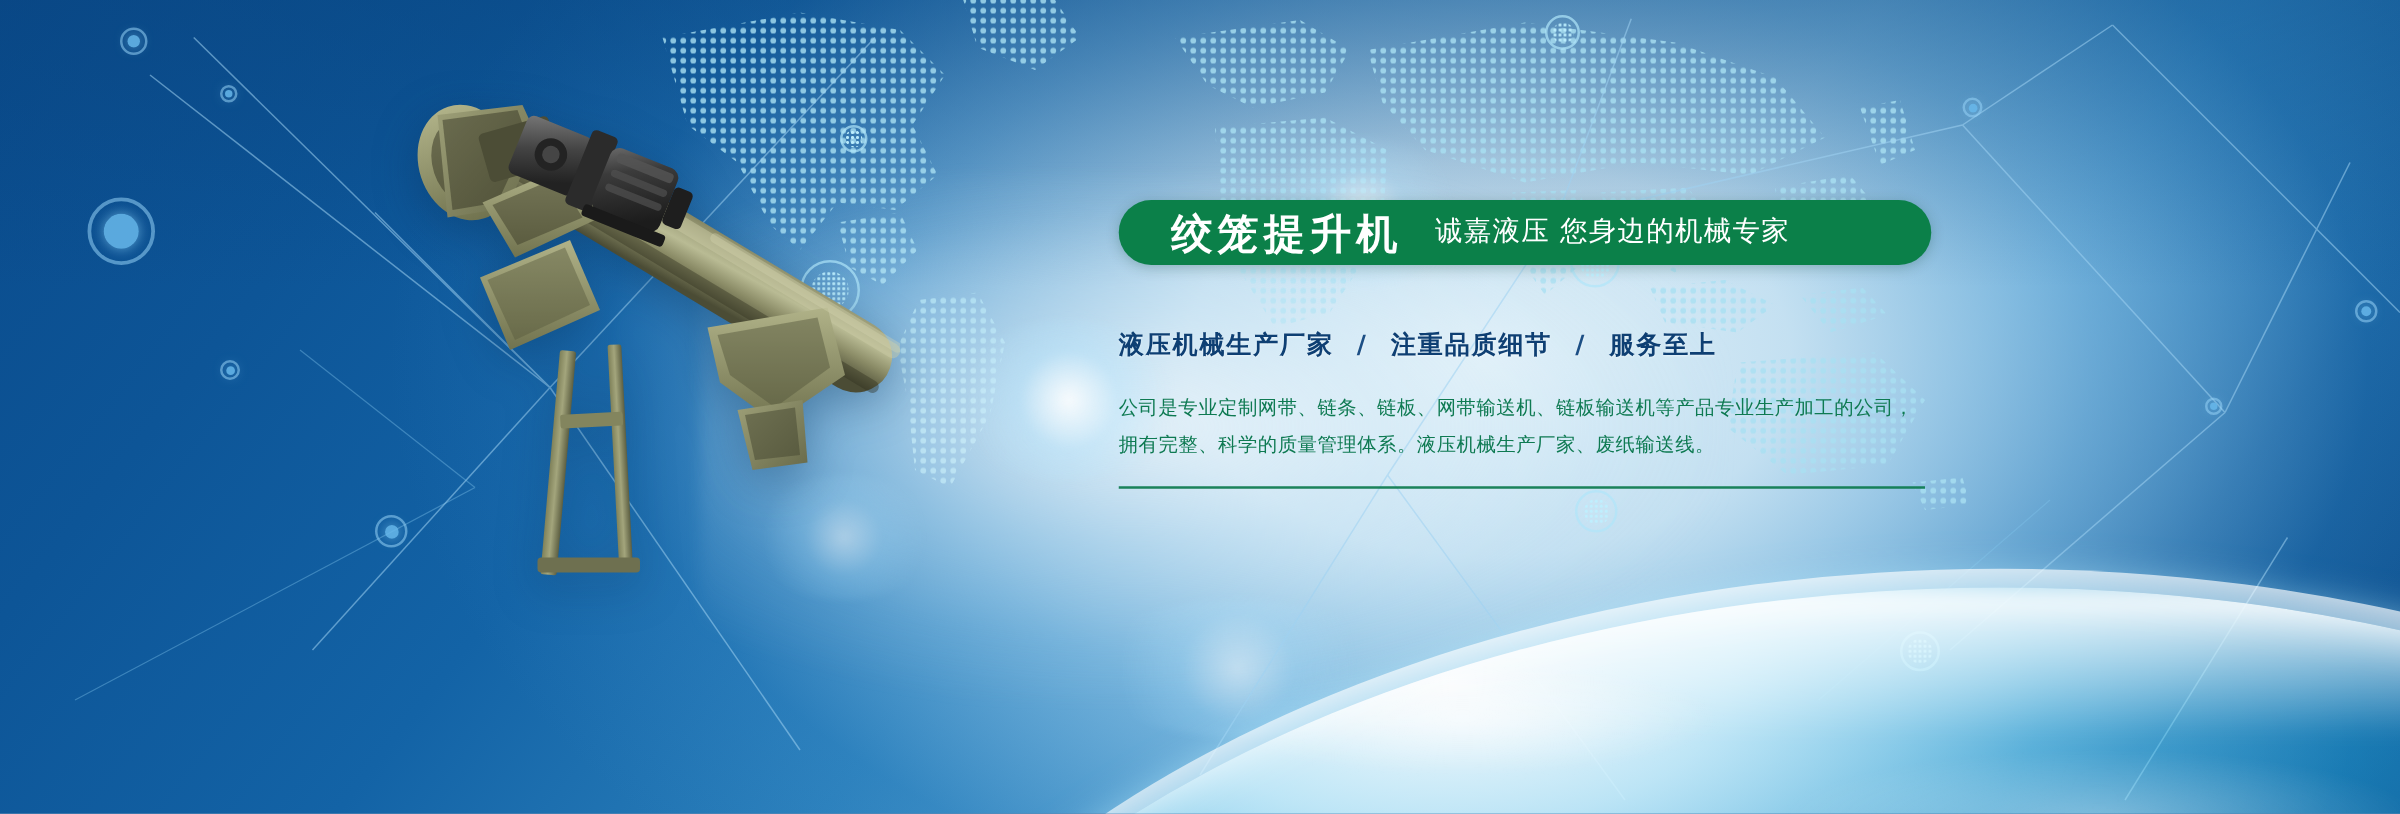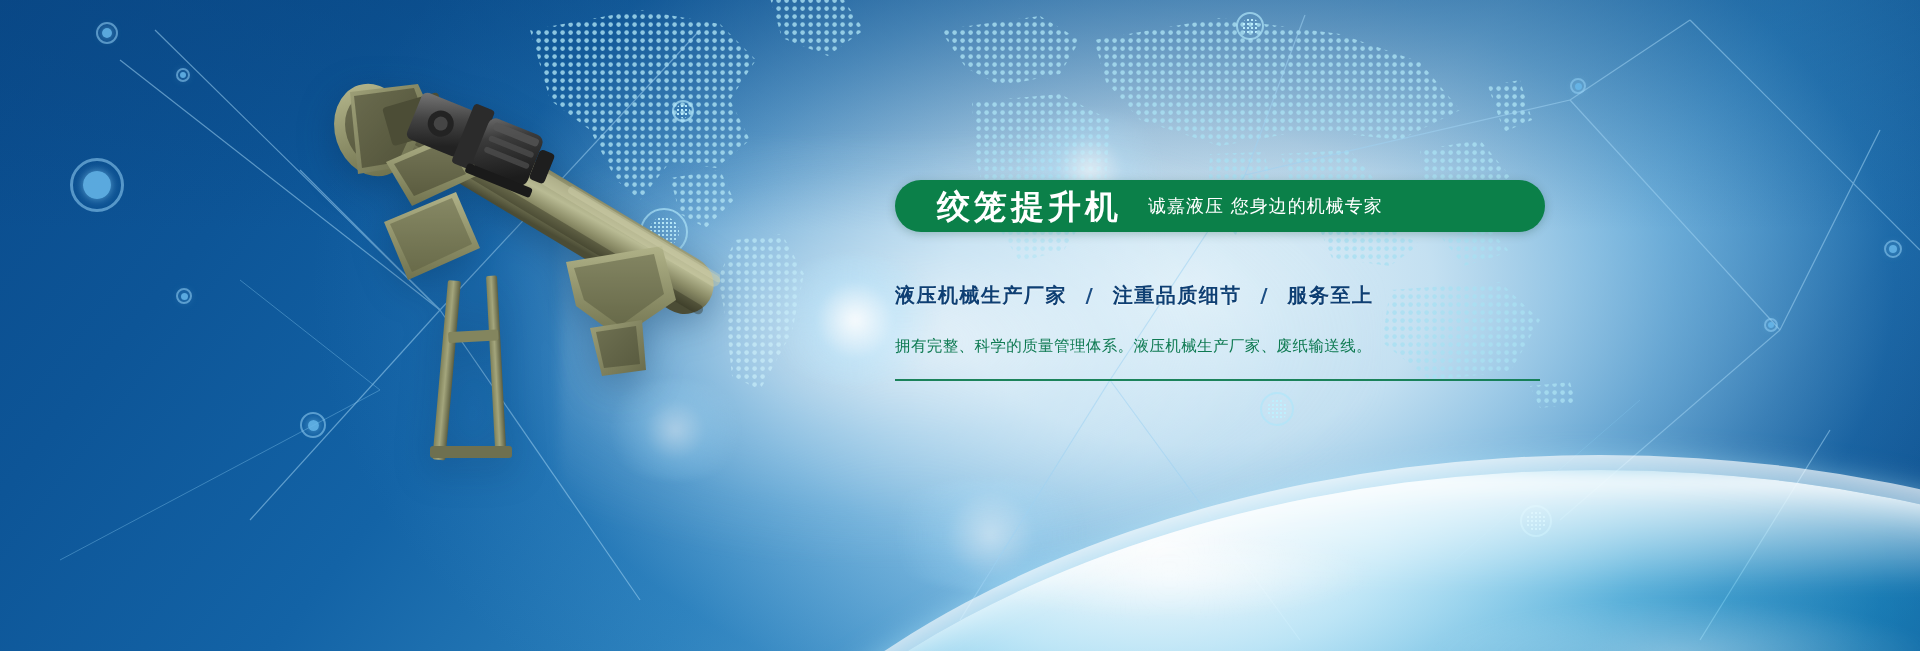--- a/index.html
+++ b/index.html
@@ -137,21 +137,21 @@
     position: absolute;
     left: 290px; top: 70px;
     width: 430px; height: 400px;
   }
   .machine svg { display:block; width:100%; height:100%;
      filter: drop-shadow(0 10px 18px rgba(6,45,85,0.35)); }
 
   
   .content {
     position: absolute;
-    left: 895px; top: 180px;
+    left: 895px; top: 160px;
     width: 680px;
   }
 
   .pill {
     display: flex;
     align-items: center;
     height: 52px;
     width: 650px;
     background: #0b8049;
     border-radius: 26px;
@@ -161,21 +161,21 @@
   .pill-title {
     color: #ffffff;
     font-size: 33px;
     font-weight: 700;
     letter-spacing: 4px;
     line-height: 1;
     white-space: nowrap;
   }
   .pill-sub {
     color: #ffffff;
-    font-size: 18px;
+    font-size: 22px;
     font-weight: 400;
     letter-spacing: 1px;
     margin-left: 26px;
     line-height: 1;
     white-space: nowrap;
   }
 
   .slogan {
     margin-top: 50px;
     margin-left: 0px;
@@ -442,19 +442,20 @@
 
     <div class="slogan">
       <span>液压机械生产厂家</span>
       <span class="sep">/</span>
       <span>注重品质细节</span>
       <span class="sep">/</span>
       <span>服务至上</span>
     </div>
 
     <div class="desc">
+      <p>公司是专业定制网带、链条、链板、网带输送机、链板输送机等产品专业生产加工的公司，</p>
       <p>拥有完整、科学的质量管理体系。液压机械生产厂家、废纸输送线。</p>
     </div>
 
     <div class="divider"></div>
   </div>
 
 </div>
 
 </body></html>

